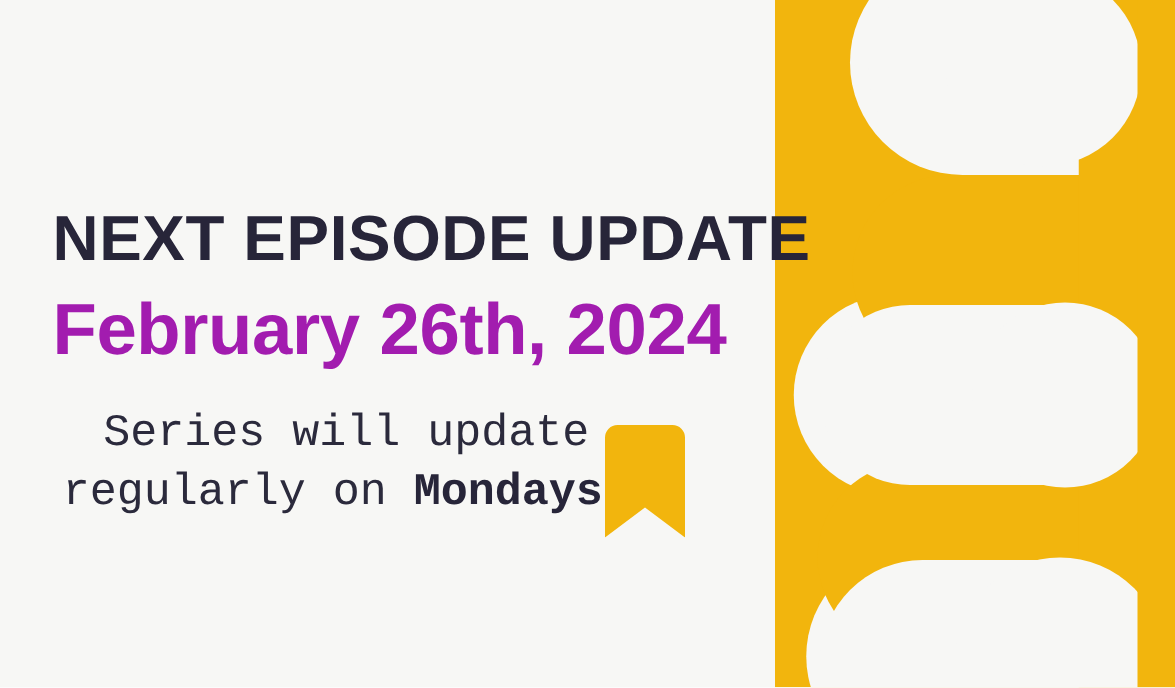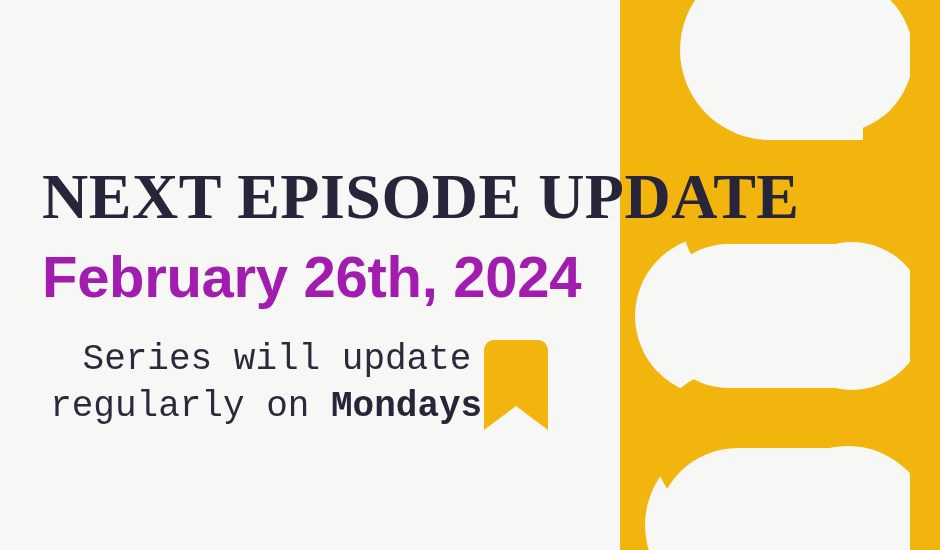--- a/index.html
+++ b/index.html
@@ -29,22 +29,22 @@
 
   
   .content {
     position: absolute;
     left: 42px;
     top: 165px;
     width: 700px;
   }
 
   .headline {
-    font-family: Liberation Serif, serif;
-    font-size: 64px;
+    font-family: Liberation Sans, sans-serif;
+    font-size: 51px;
     font-weight: 700;
     letter-spacing: 0.5px;
     color: #272539;
     line-height: 1.0;
     margin: 0;
     white-space: nowrap;
   }
 
   .date-line {
     font-family: "Liberation Sans", sans-serif;

